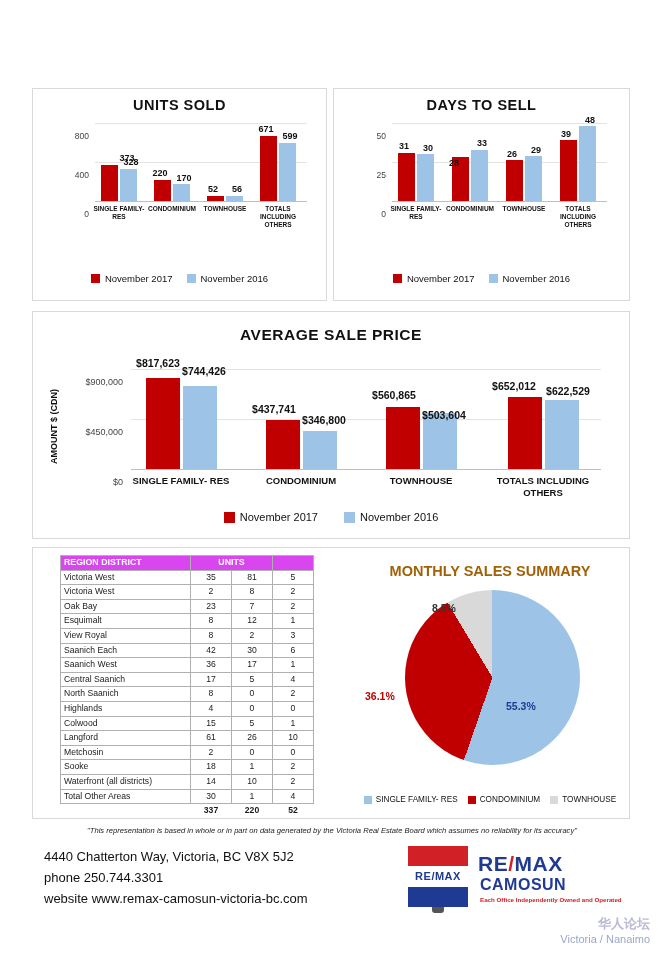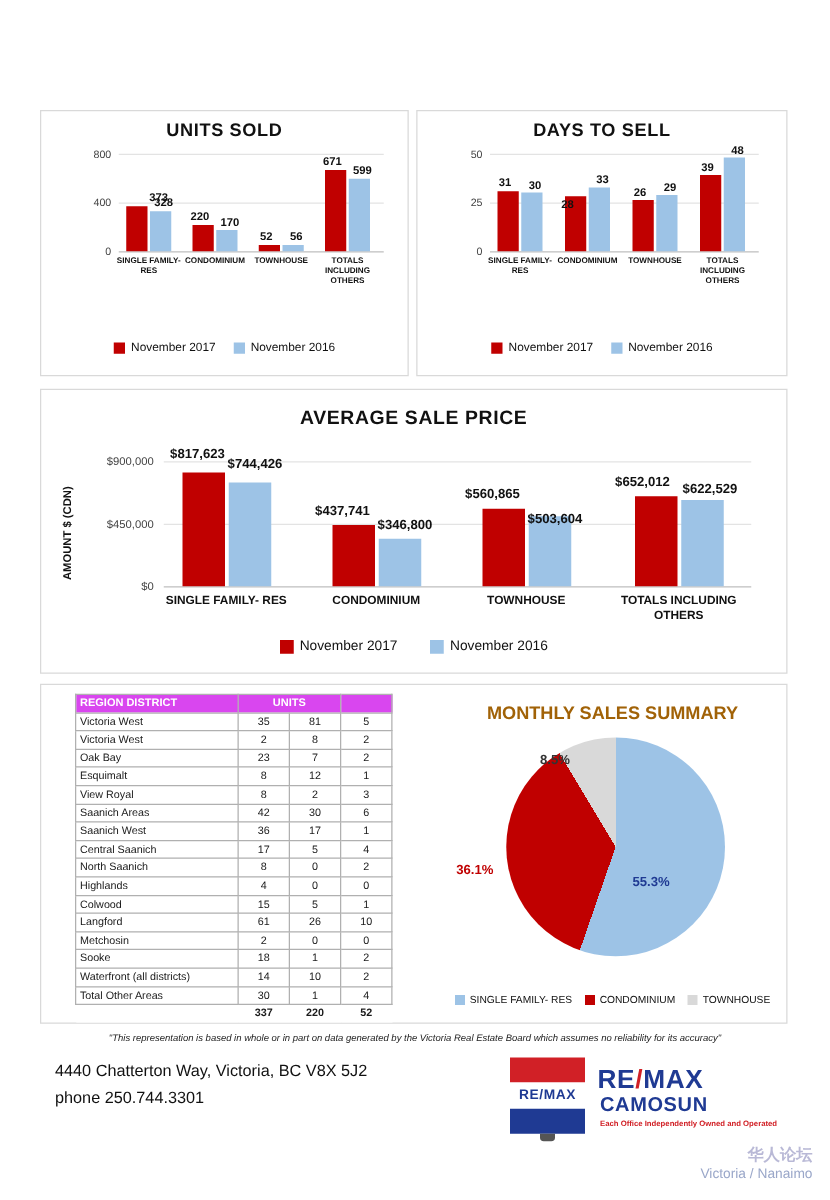--- a/index.html
+++ b/index.html
@@ -50,20 +50,21 @@
 
   
   .plot{position:relative;}
   .ytick{
     position:absolute;
     font-size:8.5px;
     color:#444;
     text-align:right;
     transform:translateY(-50%);
     white-space:nowrap;
+    margin-top:13px;
   }
   .gridline{position:absolute;height:1px;background:#e3e3e3;left:0;right:0;}
   .group{position:absolute;bottom:0;display:flex;align-items:flex-end;justify-content:center;gap:2px;}
   .bar{width:17px;}
   .bar.red{background:#c00000;}
   .bar.blue{background:#9dc3e6;}
   .vlabel{
     position:absolute;
     font-size:9px;
     font-weight:bold;
@@ -386,21 +387,21 @@
             <td class="num">12</td>
             <td class="num">1</td>
           </tr>
         <tr>
             <td class="name">View Royal</td>
             <td class="num">8</td>
             <td class="num">2</td>
             <td class="num">3</td>
           </tr>
         <tr>
-            <td class="name">Saanich Areas</td>
+            <td class="name">Saanich Each</td>
             <td class="num">42</td>
             <td class="num">30</td>
             <td class="num">6</td>
           </tr>
         <tr>
             <td class="name">Saanich West</td>
             <td class="num">36</td>
             <td class="num">17</td>
             <td class="num">1</td>
           </tr>
@@ -487,20 +488,21 @@
         <span class="swatch sw-grey"></span>
         <span>TOWNHOUSE</span>
       </span>
   </div>
 
   <div class="disclaimer">"This representation is based in whole or in part on data generated by the Victoria Real Estate Board which assumes no reliability for its accuracy"</div>
 
   <div class="addr">
     <div>4440 Chatterton Way, Victoria, BC V8X 5J2</div>
     <div>phone 250.744.3301</div>
+    <div>website www.remax-camosun-victoria-bc.com</div>
   </div>
 
   <div class="remax">
     <div class="bar-top"></div>
     <div class="bar-mid"></div>
     <div class="bar-bot"></div>
     <div class="txt">RE/MAX</div>
     <div class="stand"></div>
   </div>
 

